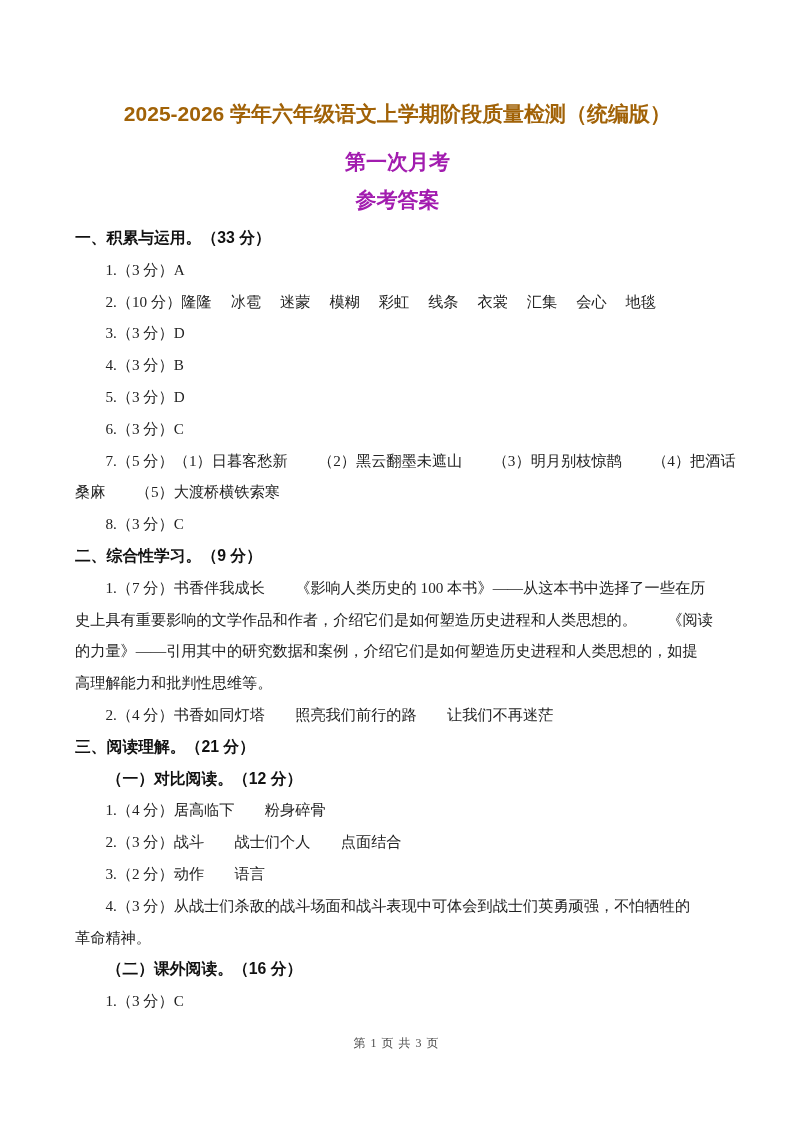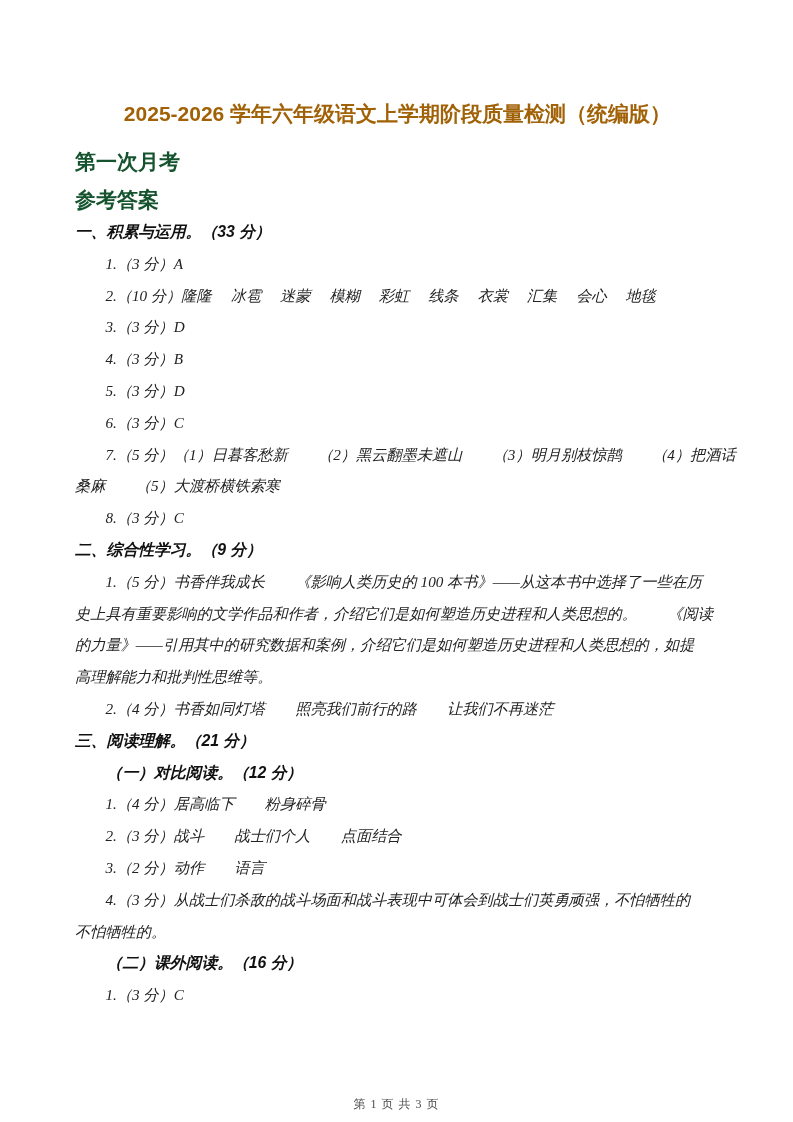--- a/index.html
+++ b/index.html
@@ -26,26 +26,27 @@
     color: #a16207;
     text-align: center;
     white-space: nowrap;
   }
   .center-heading {
     margin: 0;
     font-family: "Liberation Sans", "DejaVu Sans", sans-serif;
     font-size: 21px;
     line-height: 26px;
     font-weight: bold;
-    color: #14532d;
+    color: #a21caf;
+    text-align: center;
     white-space: nowrap;
   }
   .exam-session { margin-top: 22px; }
   .answer-key   { margin-top: 12px; }
-  .body-block { margin-top: 3px; font-style: italic; }
+  .body-block { margin-top: 9px; }
   .ln {
     line-height: 31.8px;
     white-space: nowrap;
   }
   .ind { padding-left: 2em; }
   .sec-heading {
     line-height: 31.8px;
     font-family: "Liberation Sans", "DejaVu Sans", sans-serif;
     font-weight: bold;
     font-size: 15.8px;
@@ -58,21 +59,21 @@
     font-weight: bold;
     font-size: 15.8px;
     color: #111111;
     padding-left: 2em;
     white-space: nowrap;
   }
   .page-footer {
     position: absolute;
     left: 0;
     right: 0;
-    top: 1096px;
+    top: 1035px;
     text-align: center;
     font-size: 12px;
     line-height: 16px;
     color: #4a4a4a;
     letter-spacing: 1px;
   }
 </style>
 </head>
 <body>
 
@@ -89,34 +90,34 @@
     <div class="ln ind">2.（10 分）隆隆　 冰雹　 迷蒙　 模糊　 彩虹　 线条　 衣裳　 汇集　 会心　 地毯</div>
     <div class="ln ind">3.（3 分）D</div>
     <div class="ln ind">4.（3 分）B</div>
     <div class="ln ind">5.（3 分）D</div>
     <div class="ln ind">6.（3 分）C</div>
     <div class="ln ind">7.（5 分）（1）日暮客愁新　　（2）黑云翻墨未遮山　　（3）明月别枝惊鹊　　（4）把酒话</div>
     <div class="ln">桑麻　　（5）大渡桥横铁索寒</div>
     <div class="ln ind">8.（3 分）C</div>
 
     <div class="sec-heading">二、综合性学习。（9 分）</div>
-    <div class="ln ind">1.（5 分）书香伴我成长　　《影响人类历史的 100 本书》——从这本书中选择了一些在历</div>
+    <div class="ln ind">1.（7 分）书香伴我成长　　《影响人类历史的 100 本书》——从这本书中选择了一些在历</div>
     <div class="ln">史上具有重要影响的文学作品和作者，介绍它们是如何塑造历史进程和人类思想的。　　《阅读</div>
     <div class="ln">的力量》——引用其中的研究数据和案例，介绍它们是如何塑造历史进程和人类思想的，如提</div>
     <div class="ln">高理解能力和批判性思维等。</div>
     <div class="ln ind">2.（4 分）书香如同灯塔　　照亮我们前行的路　　让我们不再迷茫</div>
 
     <div class="sec-heading">三、阅读理解。（21 分）</div>
 
     <div class="sub-heading">（一）对比阅读。（12 分）</div>
     <div class="ln ind">1.（4 分）居高临下　　粉身碎骨</div>
     <div class="ln ind">2.（3 分）战斗　　战士们个人　　点面结合</div>
     <div class="ln ind">3.（2 分）动作　　语言</div>
     <div class="ln ind">4.（3 分）从战士们杀敌的战斗场面和战斗表现中可体会到战士们英勇顽强，不怕牺牲的</div>
-    <div class="ln">不怕牺牲的。</div>
+    <div class="ln">革命精神。</div>
 
     <div class="sub-heading">（二）课外阅读。（16 分）</div>
     <div class="ln ind">1.（3 分）C</div>
 
   </div>
 
   <div class="page-footer">第 1 页 共 3 页</div>
 
 </div>
 

